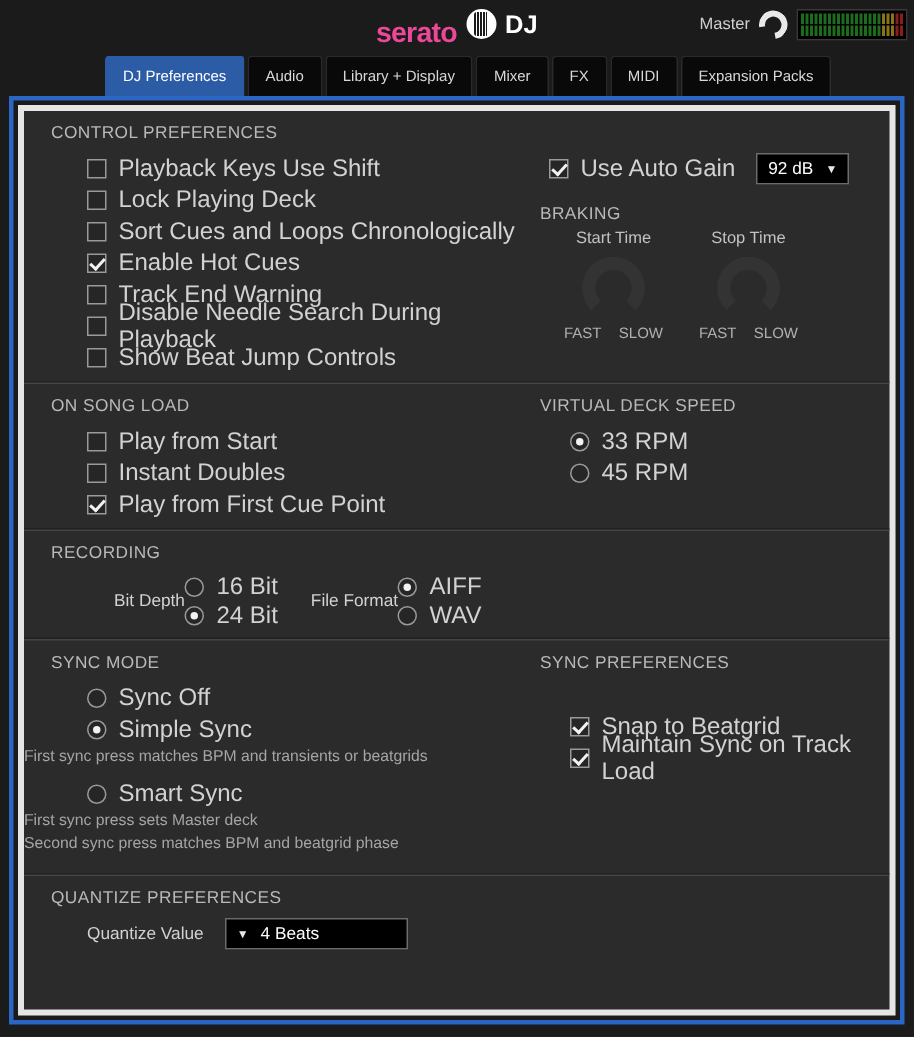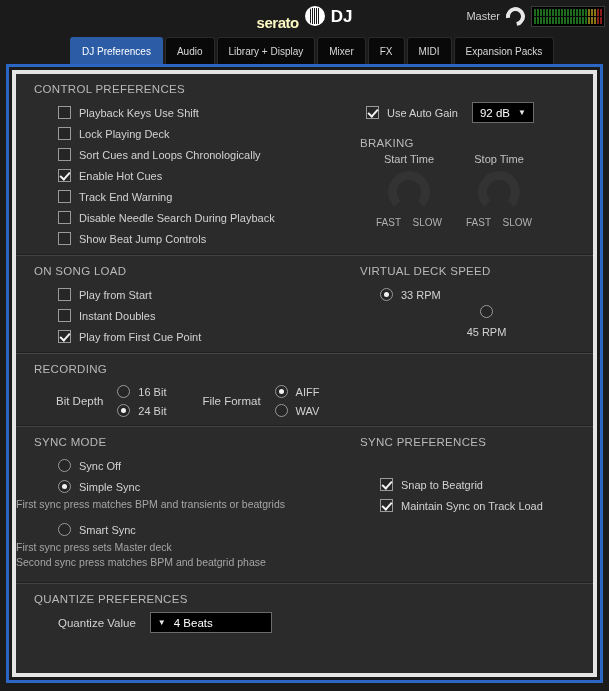--- a/index.html
+++ b/index.html
@@ -12,21 +12,21 @@
 
   
   .topbar {
     position: relative;
     height: 32px;
     background: #1b1b1b;
     display: flex; align-items: center; justify-content: center;
   }
   .logo { display: flex; align-items: center; gap: 6px; }
   .logo-word {
-    color: #fef9c3; font-size: 15px; font-weight: bold;
+    color: #ec4899; font-size: 19px; font-weight: bold;
     letter-spacing: -0.5px; line-height: 1; margin-top: 12px;
   }
   .logo-mark {
     width: 20px; height: 20px; border-radius: 50%;
     background: #ffffff; position: relative; overflow: hidden;
   }
   .logo-mark::before {
     content: ""; position: absolute; left: 50%; top: 2px;
     transform: translateX(-50%);
     width: 10px; height: 16px; border-radius: 2px;
@@ -91,21 +91,21 @@
   }
   .cols { display: flex; }
   .col-l { width: 336px; }
   .col-r { flex: 1; }
 
   
   .row {
     display: flex; align-items: center; gap: 8px;
     height: 21px; padding-left: 42px;
   }
-  .row .lbl { color: #d2d2d2; font-size: 11px; }
+  .row .lbl { color: #d2d2d2; font-size: 16px; }
 
   .cb {
     width: 13px; height: 13px; flex: none;
     border: 1px solid #9a9a9a; background: #262626;
     position: relative;
   }
   .cb.on::after {
     content: ""; position: absolute;
     left: 3px; top: 0px; width: 4px; height: 8px;
     border: solid #f2f2f2; border-width: 0 2px 2px 0;
@@ -332,32 +332,32 @@
               </div>
             </div>
       </div>
       <div class="col-r">
         <div class="sec-title" style="padding-left:8px">VIRTUAL DECK SPEED</div>
         <div>
               <div class="row" style="padding-left: 28px;">
                 <div class="rb on"></div>
                 <span class="lbl">33 RPM</span>
               </div>
-              <div class="row" style="padding-left: 28px; flex-direction: column;">
+              <div class="row" style="padding-left: 28px;">
                 <div class="rb"></div>
                 <span class="lbl">45 RPM</span>
               </div>
             </div>
       </div>
     </div>
   </div>
 
   <div class="section">
     <div class="sec-title">RECORDING</div>
-    <div class="inline" style="padding-left:40px;gap:14px">
+    <div class="inline" style="padding-left:60px;">
       <span class="gap-lbl">Bit Depth</span>
       <div>
             <div class="row" style="padding-left: 0px; height: 19px;">
               <div class="rb"></div>
               <span class="lbl">16 Bit</span>
             </div>
             <div class="row" style="padding-left: 0px; height: 19px;">
               <div class="rb on"></div>
               <span class="lbl">24 Bit</span>
             </div>
@@ -400,21 +400,21 @@
               <div style="height: 7px;"></div>
             </div>
       </div>
       <div class="col-r">
         <div class="sec-title" style="padding-left:8px">SYNC PREFERENCES</div>
         <div style="margin-top:26px">
               <div class="row" style="padding-left: 28px; margin-top: 12px;">
                 <div class="cb on"></div>
                 <span class="lbl">Snap to Beatgrid</span>
               </div>
-              <div class="row" style="padding-left: 28px; text-align: center;">
+              <div class="row" style="padding-left: 28px;">
                 <div class="cb on"></div>
                 <span class="lbl">Maintain Sync on Track Load</span>
               </div>
             </div>
       </div>
     </div>
   </div>
 
   <div class="section">
     <div class="sec-title">QUANTIZE PREFERENCES</div>

